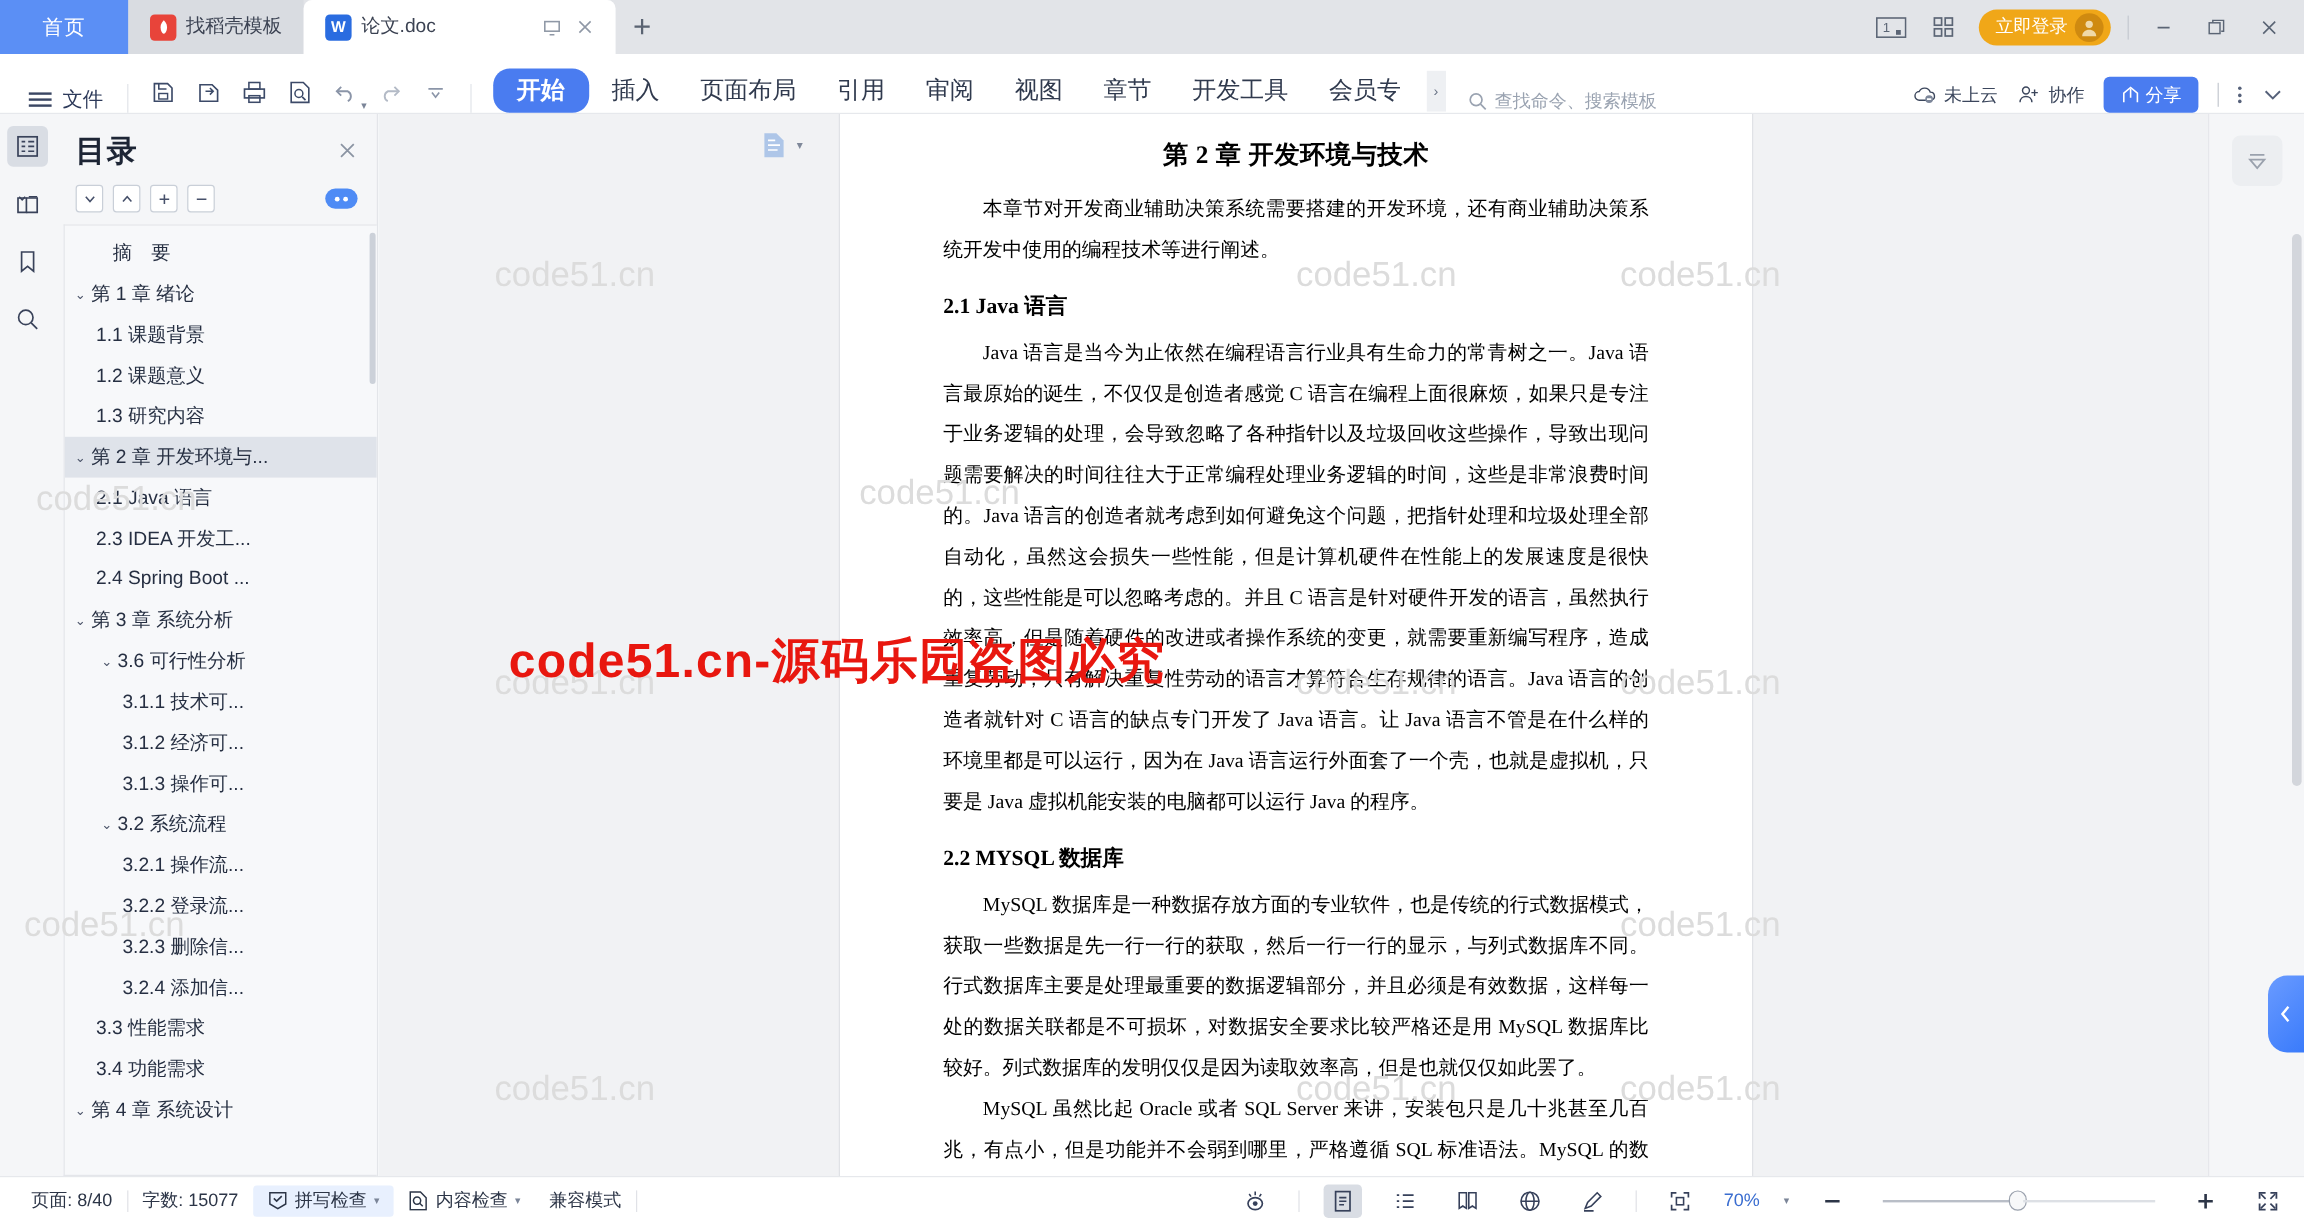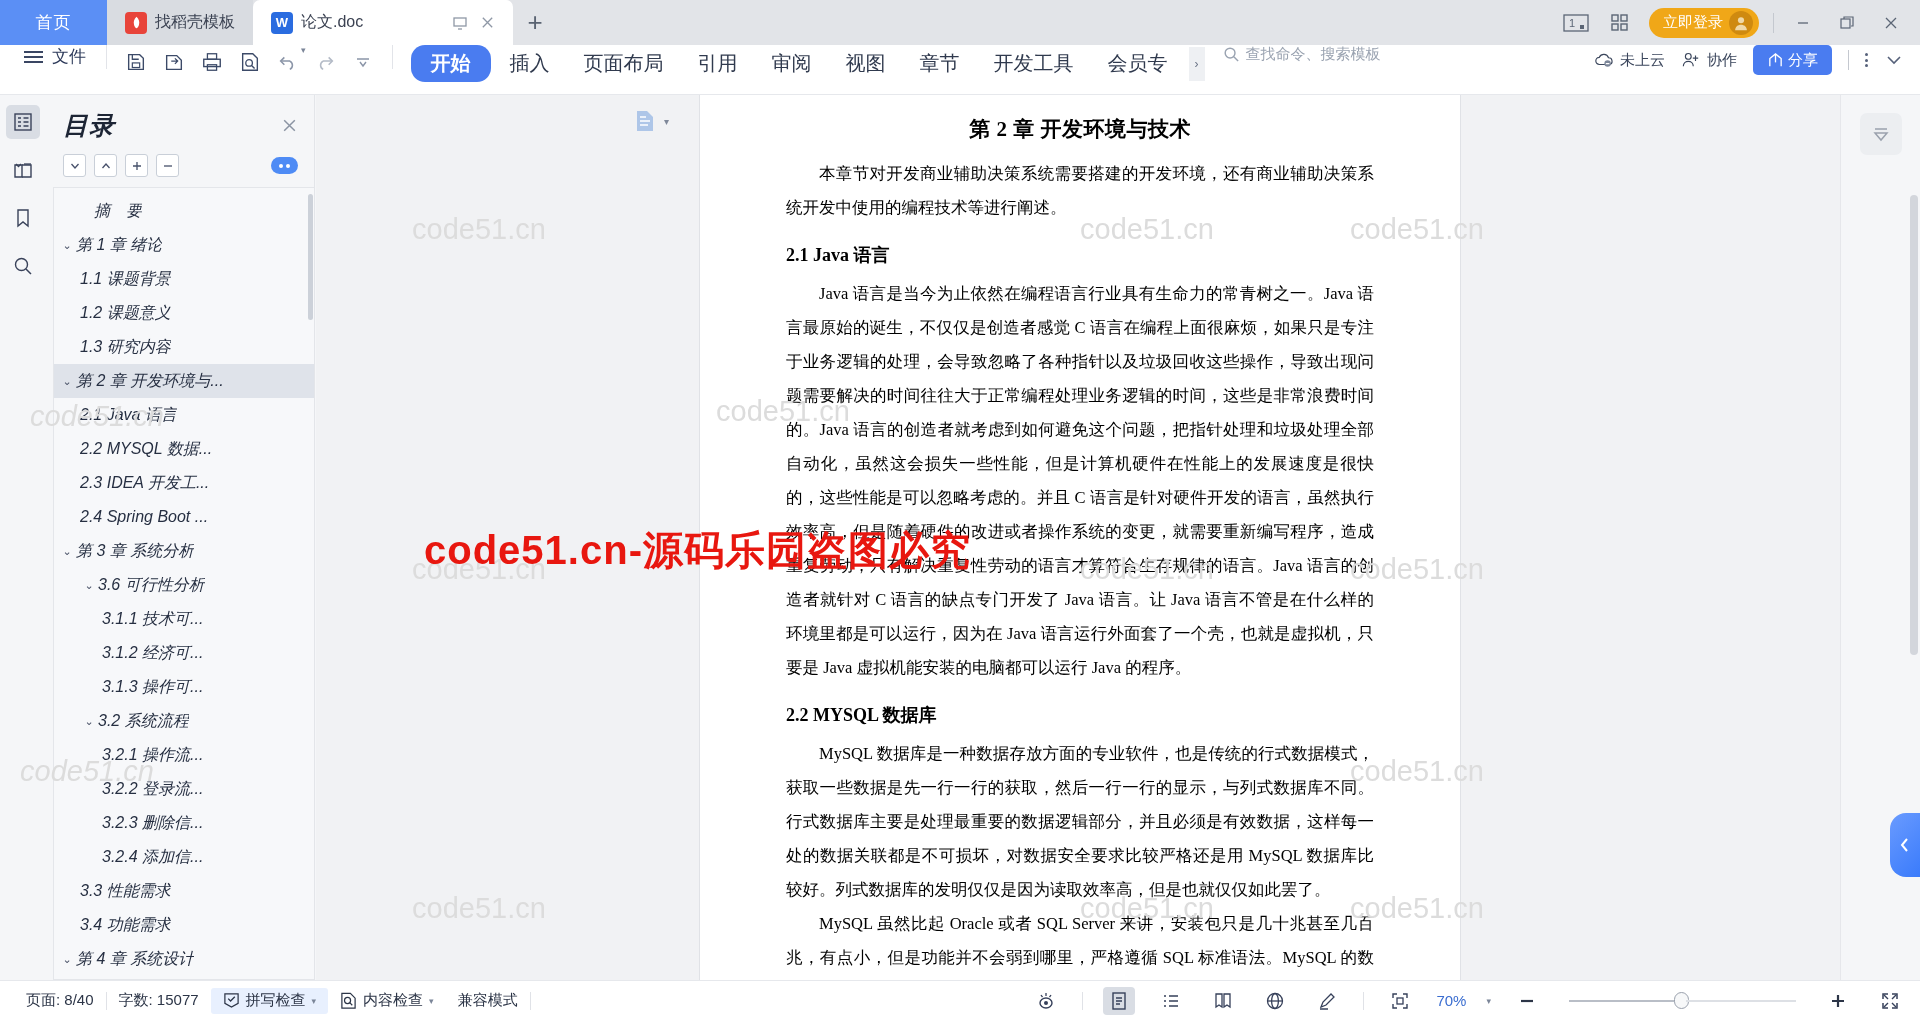--- a/index.html
+++ b/index.html
@@ -56,21 +56,21 @@
     width:24px;height:24px;border-radius:50%;background:#cf8a10;
     display:flex;align-items:center;justify-content:center;
   }
   .winbtn { width:30px;height:30px; display:flex; align-items:center; justify-content:center;
     color:#5b6575; font-size:15px; }
   .vsep { width:1px; height:20px; background:#c4c8cf; }
 
   
   .ribbon {
     position:absolute; top:45px; left:0; width:1920px; height:50px;
-    background:#fff; display:flex; align-items:flex-start; padding:0 10px;
+    background:#fff; display:flex; align-items:flex-end; padding:0 10px;
     border-bottom:1px solid #e6e8ec;
   }
   .rb-file { display:flex; align-items:center; gap:9px; padding:0 10px 0 14px;
     font-size:17px; color:#2d3a5a; }
   .hamb { display:flex; flex-direction:column; gap:3px; }
   .hamb i { display:block; width:19px; height:2px; background:#3a4663; }
   .rb-sep { width:1px; height:24px; background:#e2e4e9; margin:0 10px; }
   .rb-icon { width:38px; height:34px; display:flex; align-items:center; justify-content:center; color:#3c4a68;}
   .rb-caret { font-size:9px; color:#7b8598; margin-left:-6px; }
   .rb-tabs { display:flex; align-items:center; gap:4px; margin-left:8px; }
@@ -96,21 +96,21 @@
     padding-top:10px; gap:14px;
   }
   .rail-btn { width:34px;height:34px; display:flex; align-items:center; justify-content:center;
     border-radius:5px; color:#39425a; }
   .rail-btn.active { background:#d9dde4; }
 
   
   .toc {
     position:absolute; top:95px; left:45px; width:270px; bottom:40px;
     background:#f5f6f8; border-right:1px solid #e3e5e9;
-    display:flex; flex-direction:column;font-style:italic;
+    display:flex; flex-direction:column;
   }
   .toc-head { display:flex; align-items:center; padding:14px 16px 6px 18px; }
   .toc-title { font-size:25px; color:#1d2535; font-weight:600; letter-spacing:1px;}
   .toc-x { margin-left:auto; color:#8b94a3; font-size:19px; }
   .toc-tools { display:flex; align-items:center; gap:8px; padding:6px 16px 10px 18px; }
   .tbox { width:23px;height:23px; border:1px solid #c9cfd8; border-radius:3px;
     display:flex;align-items:center;justify-content:center; color:#4a5costs; color:#46506a; font-size:11px; background:#fff;}
   .toc-eyes { margin-left:auto; width:27px;height:17px; border-radius:9px; background:#4e8bf5;
     display:flex; align-items:center; justify-content:center; gap:3px;}
   .toc-eyes i { width:4px;height:4px;border-radius:50%; background:#fff; display:block;}
@@ -490,23 +490,20 @@
             <span class="toc-label">1.3 研究内容</span>
           </div>
         <div class="toc-item lvl1 sel">
             <span class="chev">⌄</span>
             <span class="toc-label">第 2 章 开发环境与...</span>
           </div>
         <div class="toc-item lvl2">
             <span class="toc-label">2.1 Java 语言</span>
           </div>
         <div class="toc-item lvl2">
-            <span class="toc-label">2.2 MYSQL 数据...</span>
-          </div>
-        <div class="toc-item lvl2">
             <span class="toc-label">2.3 IDEA 开发工...</span>
           </div>
         <div class="toc-item lvl2">
             <span class="toc-label">2.4 Spring Boot ...</span>
           </div>
         <div class="toc-item lvl1">
             <span class="chev">⌄</span>
             <span class="toc-label">第 3 章 系统分析</span>
           </div>
         <div class="toc-item lvl2">

